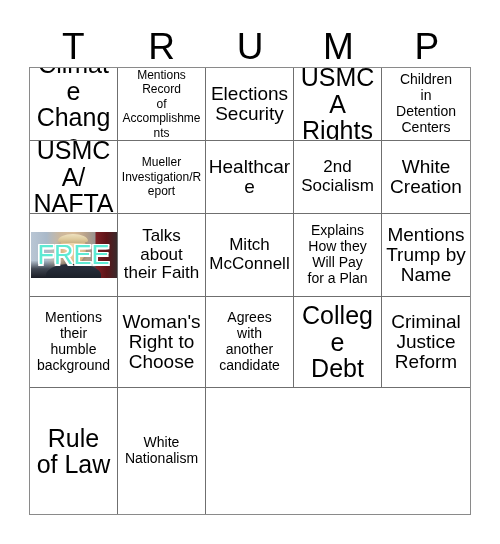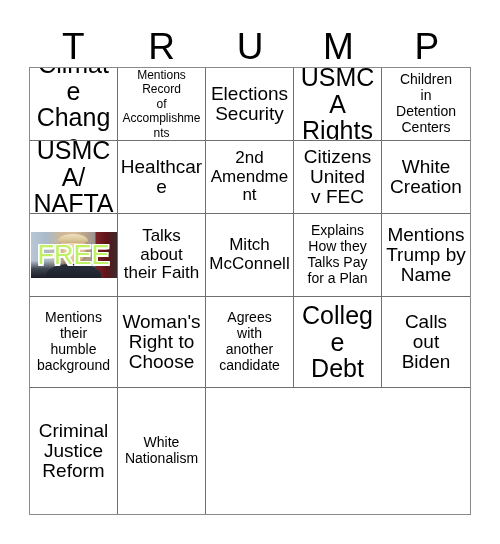--- a/index.html
+++ b/index.html
@@ -145,21 +145,21 @@
   }
   .free-label {
     position: absolute;
     inset: 0;
     display: flex;
     align-items: center;
     justify-content: center;
     font-size: 27px;
     line-height: 1;
     font-weight: 400;
-    color: #bef264;
+    color: #5eead4;
     letter-spacing: 0px;
     text-shadow:
       -1.5px -1.5px 0 #ffffff,  1.5px -1.5px 0 #ffffff,
       -1.5px  1.5px 0 #ffffff,  1.5px  1.5px 0 #ffffff,
       -1.5px 0 0 #ffffff,  1.5px 0 0 #ffffff,
        0 -1.5px 0 #ffffff,  0 1.5px 0 #ffffff;
     user-select: none;
   }
 </style>
 </head>
@@ -199,32 +199,31 @@
 in
 Detention
 Centers</span>
       </div>
 
     <div class="bingo-cell">
         <span class="cell-text sz-xl">USMCA/
 NAFTA</span>
       </div>
     <div class="bingo-cell">
+        <span class="cell-text sz-xxs">Mueller
+Investigation/Report</span>
+      </div>
+    <div class="bingo-cell">
         <span class="cell-text sz-lg">Healthcare</span>
       </div>
     <div class="bingo-cell">
         <span class="cell-text sz-md">2nd
-Amendment</span>
-      </div>
-
-    <div class="bingo-cell">
-        <span class="cell-text sz-lg">Citizens
-United
-v FEC</span>
-      </div>
+Socialism</span>
+      </div>
+
     <div class="bingo-cell">
         <span class="cell-text sz-lg">White
 Creation</span>
       </div>
     <div class="bingo-cell free-cell">
       <div class="free-inner">
         <div class="free-photo"></div>
         <div class="free-shoulders"></div>
         <div class="free-face"></div>
         <div class="free-hair"></div>
@@ -237,21 +236,21 @@
 their Faith</span>
       </div>
     <div class="bingo-cell">
         <span class="cell-text sz-md">Mitch
 McConnell</span>
       </div>
 
     <div class="bingo-cell">
         <span class="cell-text sz-sm">Explains
 How they
-Talks Pay
+Will Pay
 for a Plan</span>
       </div>
     <div class="bingo-cell">
         <span class="cell-text sz-lg">Mentions
 Trump by
 Name</span>
       </div>
     <div class="bingo-cell">
         <span class="cell-text sz-sm">Mentions
 their
@@ -268,28 +267,27 @@
 with
 another
 candidate</span>
       </div>
 
     <div class="bingo-cell">
         <span class="cell-text sz-xl">College
 Debt</span>
       </div>
     <div class="bingo-cell">
-        <span class="cell-text sz-lg">Calls
-out
-Biden</span>
-      </div>
-    <div class="bingo-cell">
         <span class="cell-text sz-lg">Criminal
 Justice
 Reform</span>
       </div>
     <div class="bingo-cell">
+        <span class="cell-text sz-xl">Rule
+of Law</span>
+      </div>
+    <div class="bingo-cell">
         <span class="cell-text sz-sm">White
 Nationalism</span>
       </div>
 
   </div>
 </div>
 
 </body></html>

